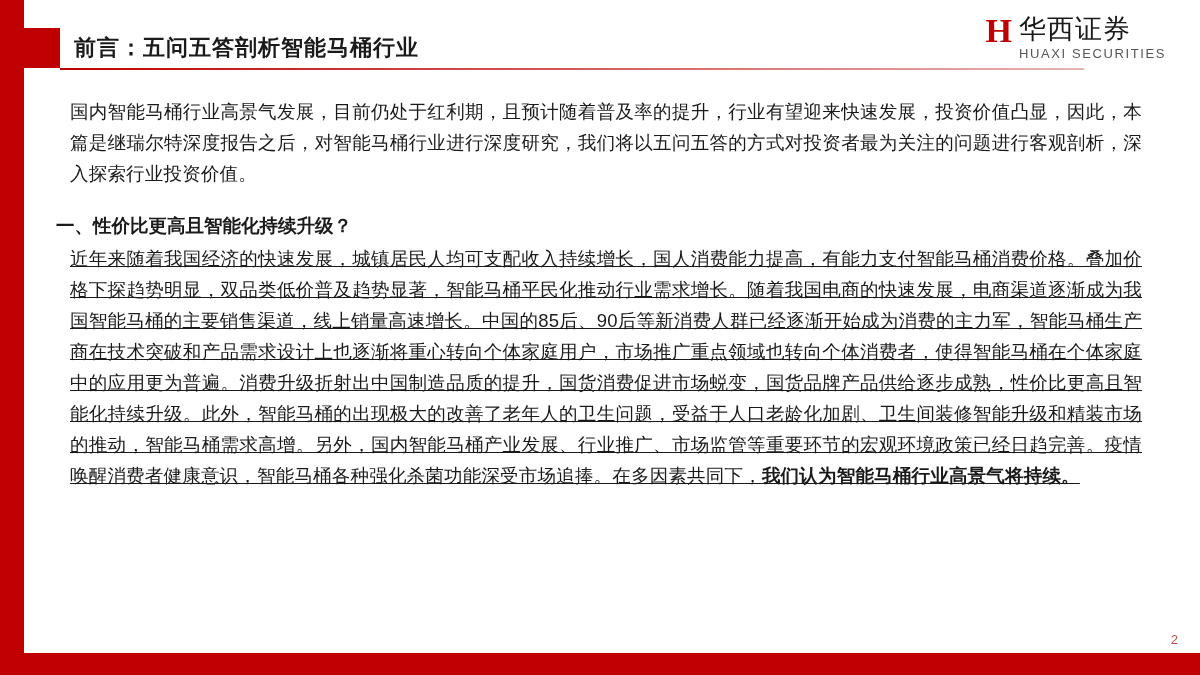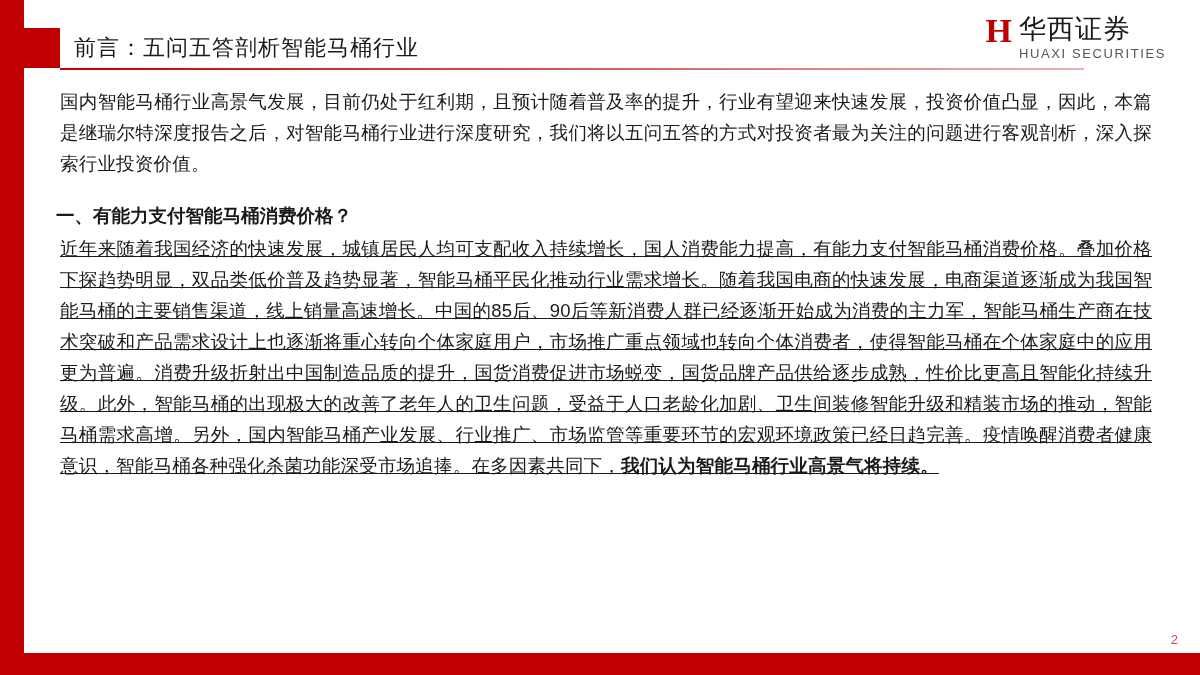--- a/index.html
+++ b/index.html
@@ -87,21 +87,21 @@
     top: 0;
     width: 36px;
     height: 40px;
     background: #c00000;
   }
   .title-text {
     position: absolute;
     left: 50px;
     top: 5px;
     font-size: 22px;
-    font-weight: normal;
+    font-weight: bold;
     color: #1a1a1a;
     letter-spacing: 1px;
   }
   .title-underline {
     position: absolute;
     left: 36px;
     top: 40px;
     width: 1024px;
     height: 2px;
     background: linear-gradient(to right, #c00000, #e7b4b4);
@@ -111,21 +111,21 @@
     position: absolute;
     left: 56px;
     top: 82px;
     width: 1100px;
   }
   .para {
     font-size: 18.5px;
     line-height: 31px;
     color: #1a1a1a;
     text-align: justify;
-    margin: 4px;
+    margin: 14px;
     letter-spacing: 0.2px;
   }
   .section-heading {
     font-size: 18.5px;
     font-weight: bold;
     color: #1a1a1a;
     margin: 22px 0 2px 0;
     line-height: 30px;
   }
   .para.body2 {
@@ -160,21 +160,21 @@
   </div>
 
   <div class="title-block">
     <div class="title-bg"></div>
     <div class="title-text">前言：五问五答剖析智能马桶行业</div>
     <div class="title-underline"></div>
   </div>
 
   <div class="content">
     <p class="para">国内智能马桶行业高景气发展，目前仍处于红利期，且预计随着普及率的提升，行业有望迎来快速发展，投资价值凸显，因此，本篇是继瑞尔特深度报告之后，对智能马桶行业进行深度研究，我们将以五问五答的方式对投资者最为关注的问题进行客观剖析，深入探索行业投资价值。</p>
-    <div class="section-heading">一、有能力支付智能马桶消费价格？</div>
+    <div class="section-heading">一、性价比更高且智能化持续升级？</div>
     <p class="para body2"><span>近年来随着我国经济的快速发展，城镇居民人均可支配收入持续增长，国人消费能力提高，有能力支付智能马桶消费价格。叠加价格下探趋势明显，双品类低价普及趋势显著，智能马桶平民化推动行业需求增长。随着我国电商的快速发展，电商渠道逐渐成为我国智能马桶的主要销售渠道，线上销量高速增长。中国的85后、90后等新消费人群已经逐渐开始成为消费的主力军，智能马桶生产商在技术突破和产品需求设计上也逐渐将重心转向个体家庭用户，市场推广重点领域也转向个体消费者，使得智能马桶在个体家庭中的应用更为普遍。消费升级折射出中国制造品质的提升，国货消费促进市场蜕变，国货品牌产品供给逐步成熟，性价比更高且智能化持续升级。此外，智能马桶的出现极大的改善了老年人的卫生问题，受益于人口老龄化加剧、卫生间装修智能升级和精装市场的推动，智能马桶需求高增。另外，国内智能马桶产业发展、行业推广、市场监管等重要环节的宏观环境政策已经日趋完善。疫情唤醒消费者健康意识，智能马桶各种强化杀菌功能深受市场追捧。在多因素共同下，</span><span class="bold-inline">我们认为智能马桶行业高景气将持续。</span></p>
   </div>
 
   <div class="page-number">2</div>
 
   <div class="bottom-bar"></div>
 
 </div>
 
 </body></html>

